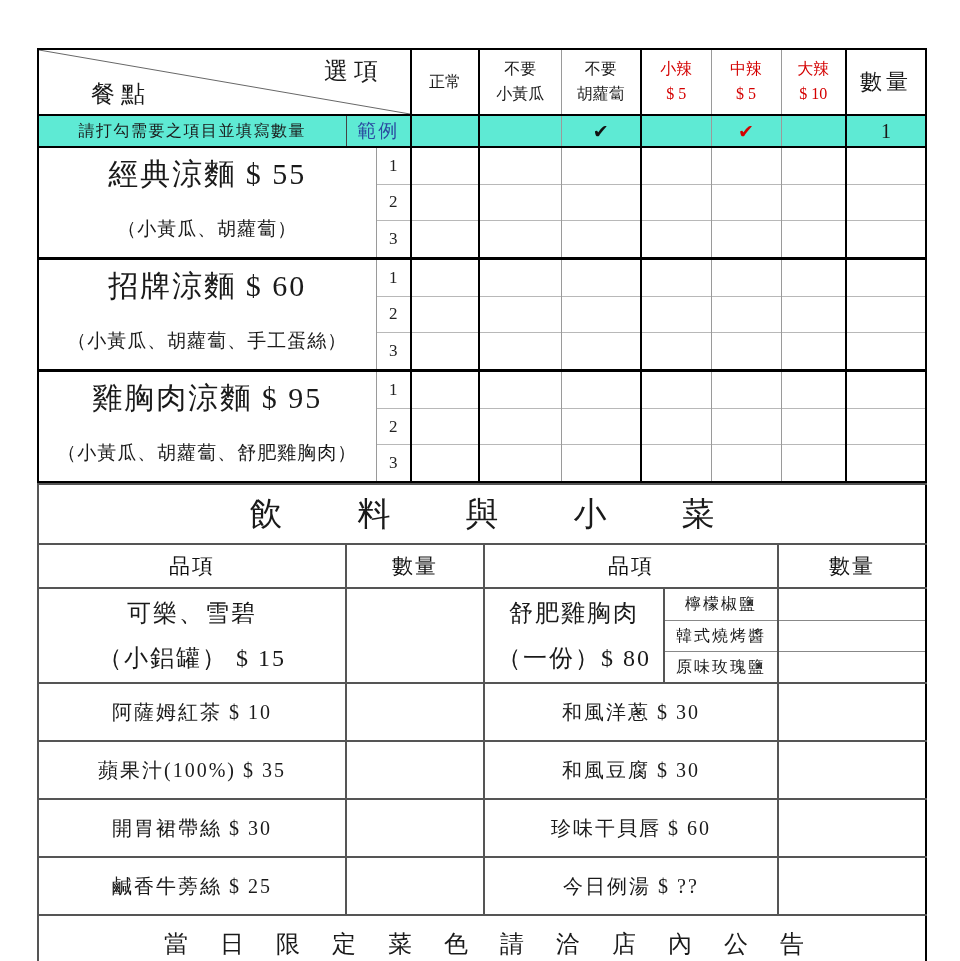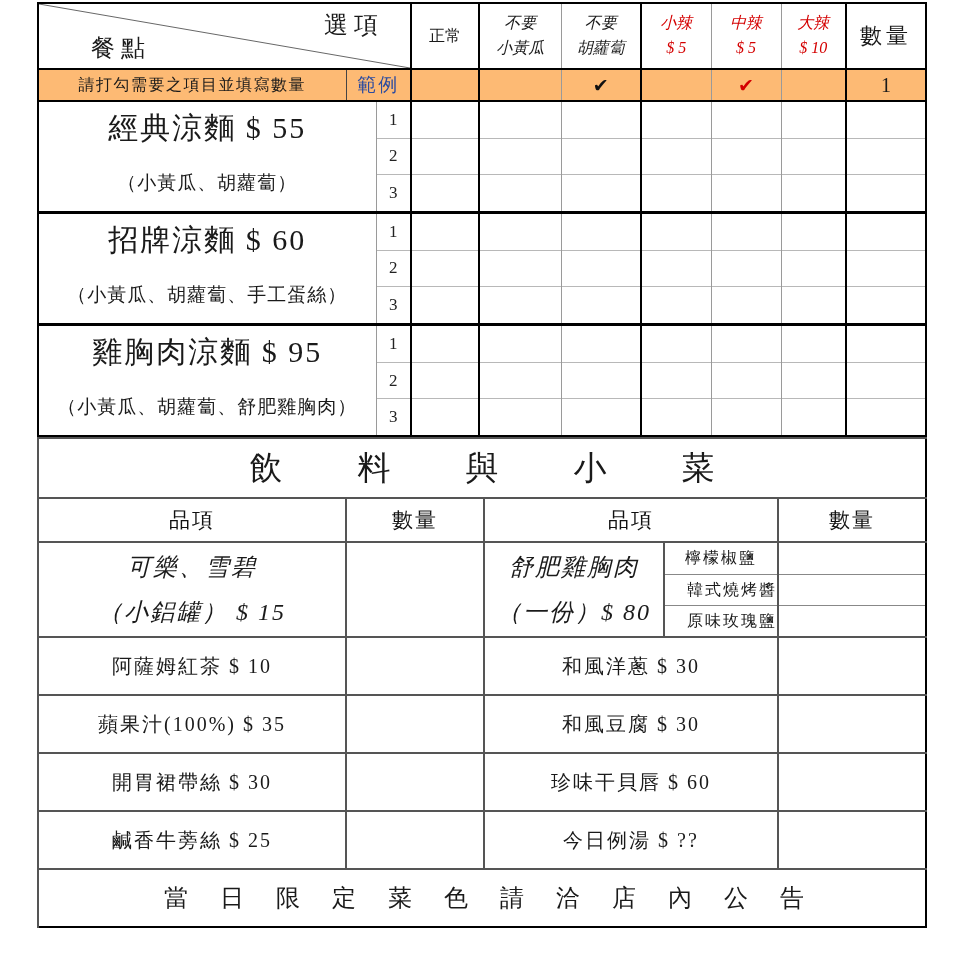--- a/index.html
+++ b/index.html
@@ -5,40 +5,40 @@
   html,body{margin:0;padding:0;background:#fff;}
   body{
     width:960px;height:961px;
     font-family:"Liberation Serif","DejaVu Serif",serif;
     color:#1a1a1a;
     box-sizing:border-box;
     padding:2px 0 0 37px;
   }
   table{border-collapse:collapse;table-layout:fixed;width:888px;}
   td{padding:0;text-align:center;vertical-align:middle;overflow:hidden;}
-  .pre{white-space:pre-line;font-style:italic;}
+  .pre{white-space:pre-line;}
 
   
-  #orderTable{border:2px solid #000;}
+  #orderTable{border:2px solid #000;margin-top:46px;}
   #orderTable td{border-left:0;}
   .b2l{border-left:2px solid #000 !important;}
   .b1l{border-left:1px solid #9a9a9a !important;}
   .b1dl{border-left:1px solid #444 !important;}
 
   .corner-cell{position:relative;height:64px;}
   .corner-cell svg{position:absolute;left:0;top:0;width:100%;height:100%;}
   .corner-top{position:absolute;top:5px;right:26px;font-size:24px;letter-spacing:6px;}
   .corner-bottom{position:absolute;bottom:4px;left:52px;font-size:24px;letter-spacing:6px;}
 
   .opt-head{font-size:16px;line-height:1.55;}
   .opt-head.red{color:#d40000;}
   .qty-head{font-size:22px;letter-spacing:4px;}
 
   tr.row-example td{
-    background:#fdba74;
+    background:#5eead4;
     border-top:2px solid #000;border-bottom:2px solid #000;
     height:30px;
   }
   .instruction{font-size:16px;letter-spacing:1.5px;}
   .example-label{font-size:19px;color:#2b4ba0;letter-spacing:2px;}
   .mark{font-size:19px;color:#111;}
   .mark.red{color:#d40000;}
   .example-qty{font-size:20px;}
 
   tr.item-row td{height:33px;}
@@ -57,21 +57,21 @@
   .section-title{
     height:58px;font-size:33px;letter-spacing:75px;padding-left:75px;
   }
   .dhead{height:42px;font-family:"Liberation Sans","DejaVu Sans",sans-serif;
     font-size:21px;letter-spacing:2px;color:#111;}
   .ditem{font-size:20px;letter-spacing:2px;}
   .ditem2{font-size:24px;letter-spacing:2px;line-height:1.85;}
   .flavor{font-size:16px;letter-spacing:2px;}
   tr.drow td{height:56px;}
   tr.frtop td{height:31px;}
-  tr.frow td{height:30px;text-align:right;}
+  tr.frow td{height:30px;}
   .notice{height:56px;font-size:24px;letter-spacing:32px;padding-left:36px;}
 </style>
 </head>
 <body>
 
 <table id="orderTable">
   <colgroup>
     <col style="width:308px">
       <col style="width:30px">
       <col style="width:35px">

